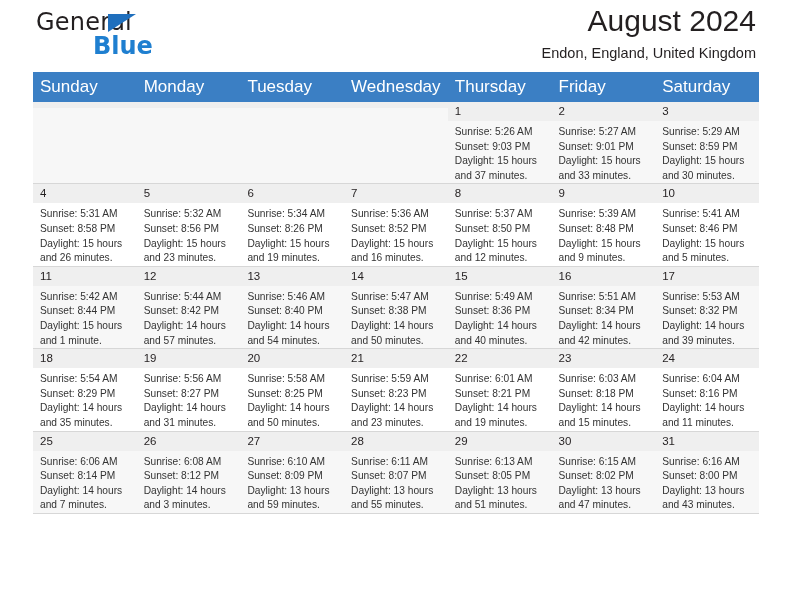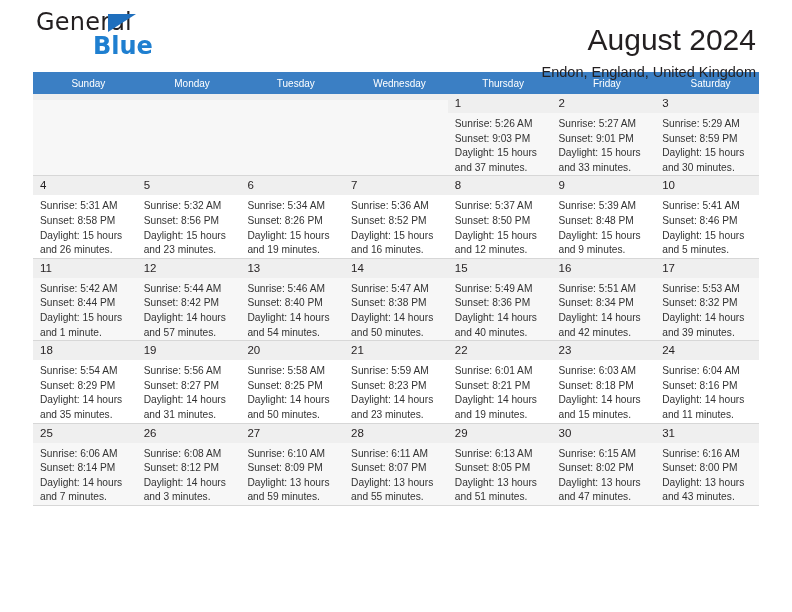--- a/index.html
+++ b/index.html
@@ -59,21 +59,20 @@
     font-size: 24px;
     color: #1f7fd0;
     font-family: "DejaVu Sans", sans-serif;
     font-weight: 700;
   }
   .title-block {
     position: absolute;
     right: 3px;
     top: 0;
     text-align: right;
-    margin-top: 19px;
   }
   .cal-title {
     font-size: 30px;
     font-weight: 400;
     color: #231f20;
     line-height: 42px;
     white-space: nowrap;
   }
   .cal-subtitle {
     font-size: 14.5px;
@@ -84,23 +83,23 @@
   }
   
   table.calendar {
     width: 726px;
     border-collapse: collapse;
     table-layout: fixed;
   }
   table.calendar th {
     background: #3b7fc4;
     color: #ffffff;
-    font-size: 10px;
+    font-size: 17px;
     font-weight: normal;
-    text-align: center;
+    text-align: left;
     padding: 5px 0 5px 7px;
     height: 12px;
     border: none;
   }
   table.calendar td {
     vertical-align: top;
     width: 103.71px;
     height: 78px;
     padding: 0;
     border: none;

